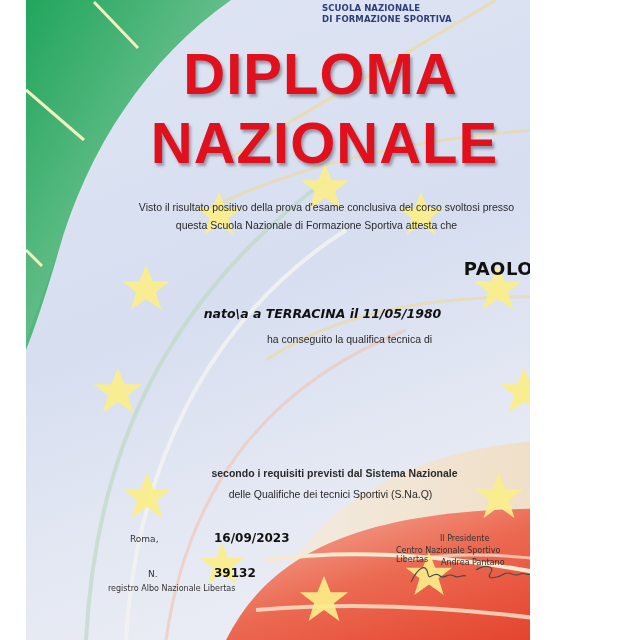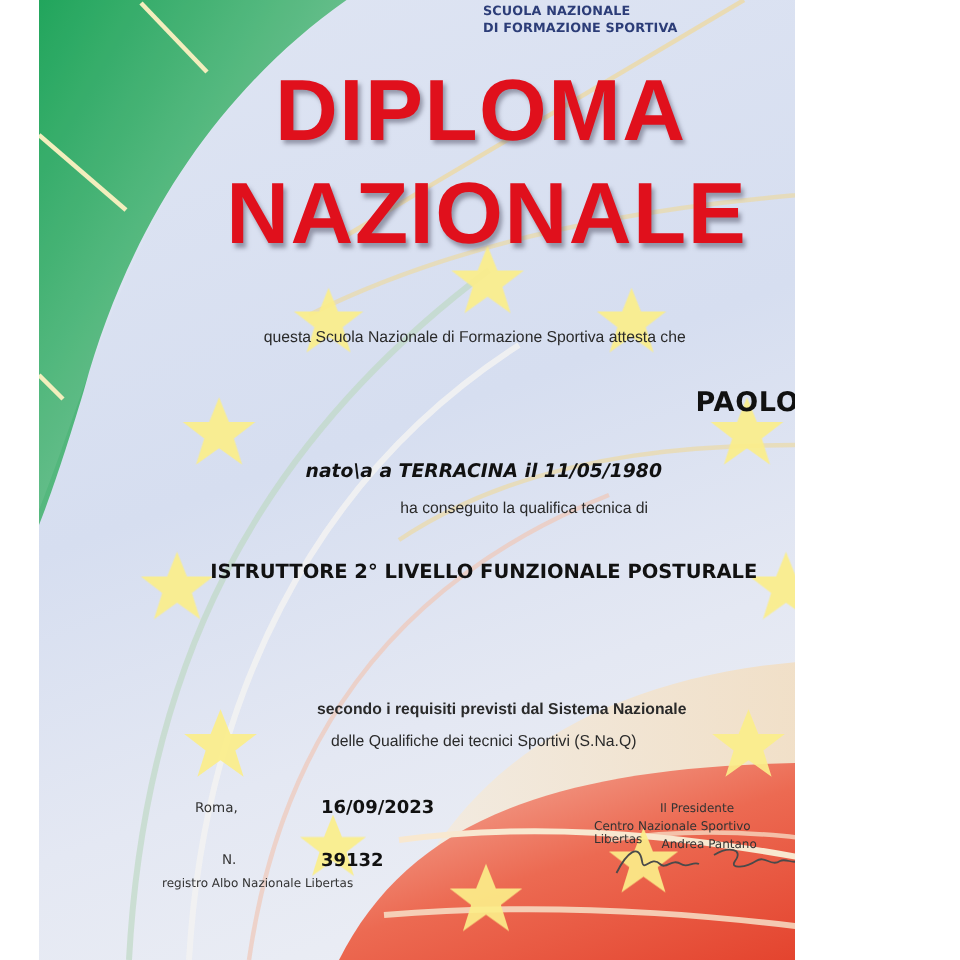--- a/index.html
+++ b/index.html
@@ -81,30 +81,30 @@
   </svg>
 
   <div class="abs school">
     <div>SCUOLA NAZIONALE</div>
     <div>DI FORMAZIONE SPORTIVA</div>
   </div>
 
   <div class="abs title t1">DIPLOMA</div>
   <div class="abs title t2">NAZIONALE</div>
 
+  <div class="abs small" style="top:201px; left:4px;">Visto il risultato positivo della prova d'esame conclusiva del corso svoltosi presso</div>
   <div class="abs small" style="top:219px; left:-6px;">questa Scuola Nazionale di Formazione Sportiva attesta che</div>
 
   <div class="abs bold-mono name">PAOLO CERILLI</div>
   <div class="abs bold-mono born">nato\a a TERRACINA il 11/05/1980</div>
 
   <div class="abs small" style="top:333px; left:0;margin-left:27px;">ha conseguito la qualifica tecnica di</div>
-  <div class="abs bold-mono qual">ISTRUTTORE 2° LIVELLO FUNZIONALE POSTURALE</div>
 
   <div class="abs small" style="top:467px; left:12px;font-weight:bold;">secondo i requisiti previsti dal Sistema Nazionale</div>
-  <div class="abs small" style="top:488px; left:0;">delle Qualifiche dei tecnici Sportivi (S.Na.Q)</div>
+  <div class="abs small" style="top:488px; left:8px;">delle Qualifiche dei tecnici Sportivi (S.Na.Q)</div>
 
   <div class="abs foot" style="left:104px; top:534px; font-size:9px;">Roma,</div>
   <div class="abs bold-mono" style="left:188px; top:531px; font-size:12px;">16/09/2023</div>
   <div class="abs foot" style="left:122px; top:569px; font-size:9px;">N.</div>
   <div class="abs bold-mono" style="left:188px; top:566px; font-size:12px;">39132</div>
   <div class="abs foot" style="left:82px; top:584px;">registro Albo Nazionale Libertas</div>
 
   <div class="abs foot" style="left:414px; top:534px;">Il Presidente</div>
   <div class="abs foot" style="left:370px; top:546px;">Centro Nazionale Sportivo Libertas</div>
   <div class="abs foot" style="left:415px; top:558px;">Andrea Pantano</div>

